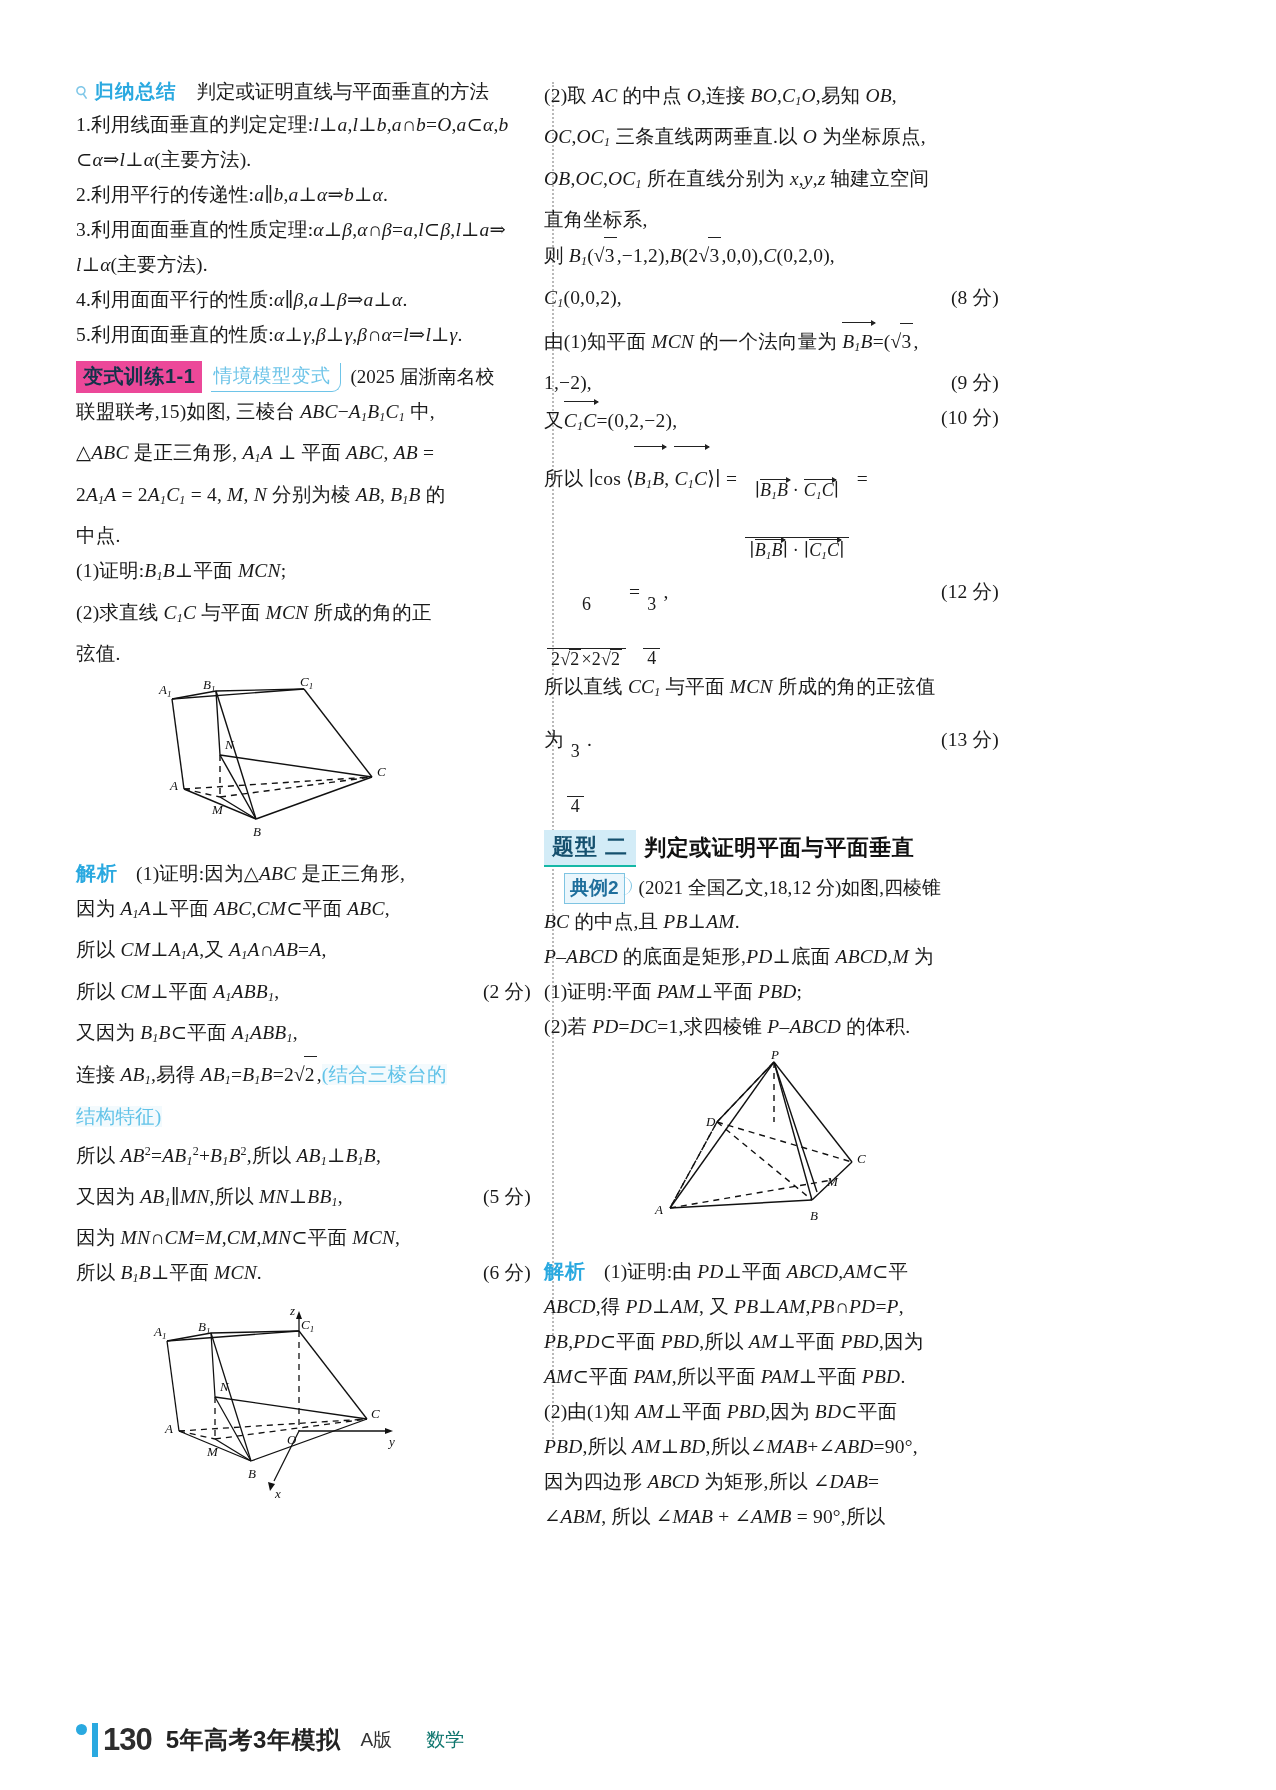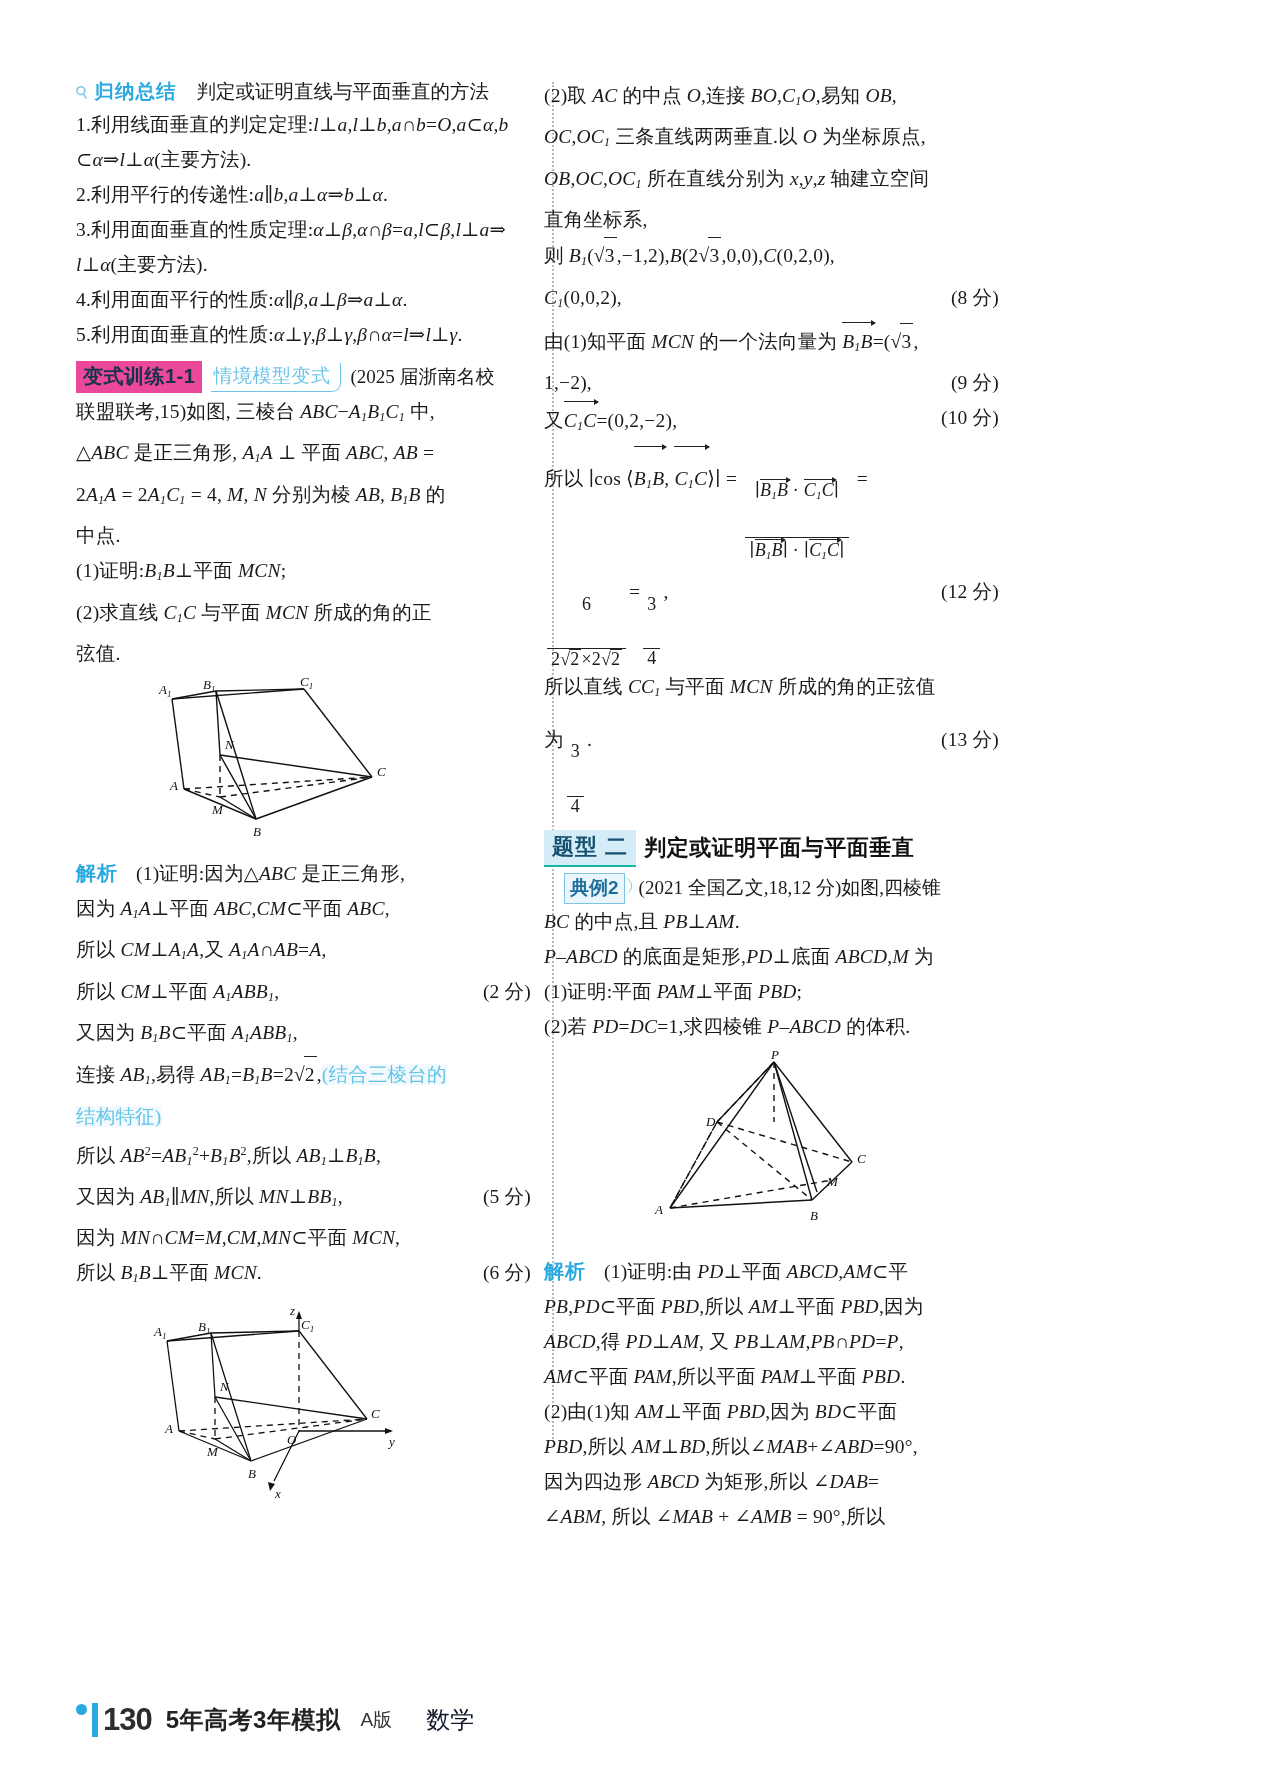--- a/index.html
+++ b/index.html
@@ -232,21 +232,21 @@
   
   .fig {
     display: block;
     margin: 6px auto 4px auto;
   }
 
   
   .footer {
     position: absolute;
     left: 76px;
-    bottom: 52px;
+    bottom: 32px;
     display: flex;
     align-items: center;
     gap: 14px;
   }
   .pg-wrap {
     display: flex;
     align-items: center;
     gap: 5px;
   }
   .pg-dot {
@@ -276,22 +276,22 @@
     letter-spacing: .5px;
   }
   .foot-sub {
     font-family: "Liberation Sans", sans-serif;
     font-size: 19px;
     color: #333;
     margin-left: 6px;
   }
   .foot-sub2 {
     font-family: "Liberation Sans", sans-serif;
-    font-size: 24px;
-    color: #0f172a;
+    font-size: 19px;
+    color: #0f766e;
     margin-left: 20px;
   }
 </style>
 </head>
 <body>
 
 <div class="page">
 
   <div class="divider"></div>
 
@@ -591,24 +591,24 @@
         <text x="33" y="164">A</text>
         <text x="188" y="170">B</text>
       </g>
     </svg>
 
     <div>
       <div class="line">
         <span class="anal">解析</span>(1)证明:由 <i>PD</i>⊥平面 <i>ABCD</i>,<i>AM</i>⊂平
       </div>
       <div class="line">
+        <i>ABCD</i>,得 <i>PD</i>⊥<i>AM</i>, 又 <i>PB</i>⊥<i>AM</i>,<i>PB</i>∩<i>PD</i>=<i>P</i>,
+      </div>
+      <div class="line">
         <i>PB</i>,<i>PD</i>⊂平面 <i>PBD</i>,所以 <i>AM</i>⊥平面 <i>PBD</i>,因为
-      </div>
-      <div class="line">
-        <i>ABCD</i>,得 <i>PD</i>⊥<i>AM</i>, 又 <i>PB</i>⊥<i>AM</i>,<i>PB</i>∩<i>PD</i>=<i>P</i>,
       </div>
       <div class="line">
         <i>AM</i>⊂平面 <i>PAM</i>,所以平面 <i>PAM</i>⊥平面 <i>PBD</i>.
       </div>
       <div class="line">
         (2)由(1)知 <i>AM</i>⊥平面 <i>PBD</i>,因为 <i>BD</i>⊂平面
       </div>
       <div class="line">
         <i>PBD</i>,所以 <i>AM</i>⊥<i>BD</i>,所以∠<i>MAB</i>+∠<i>ABD</i>=90°,
       </div>

